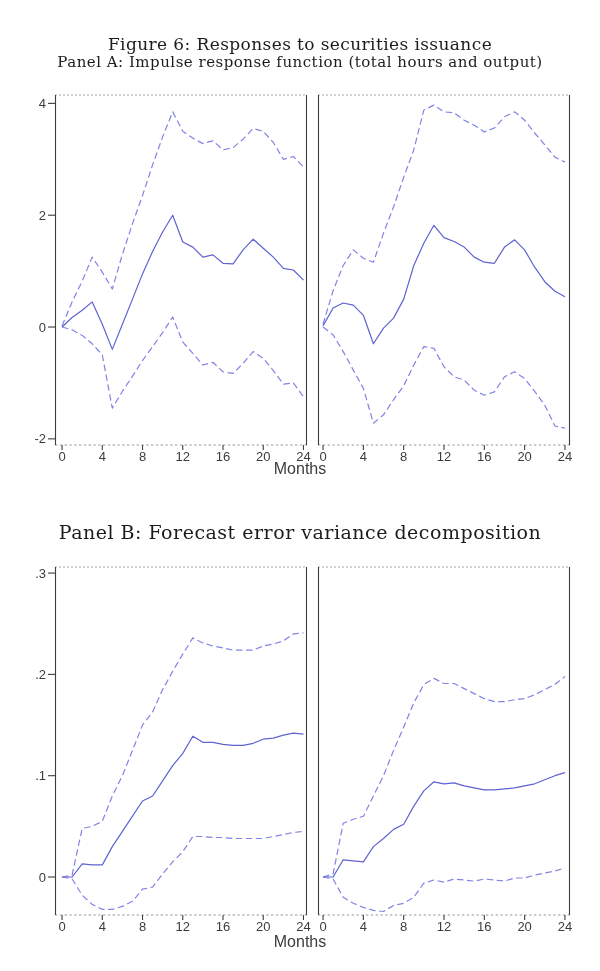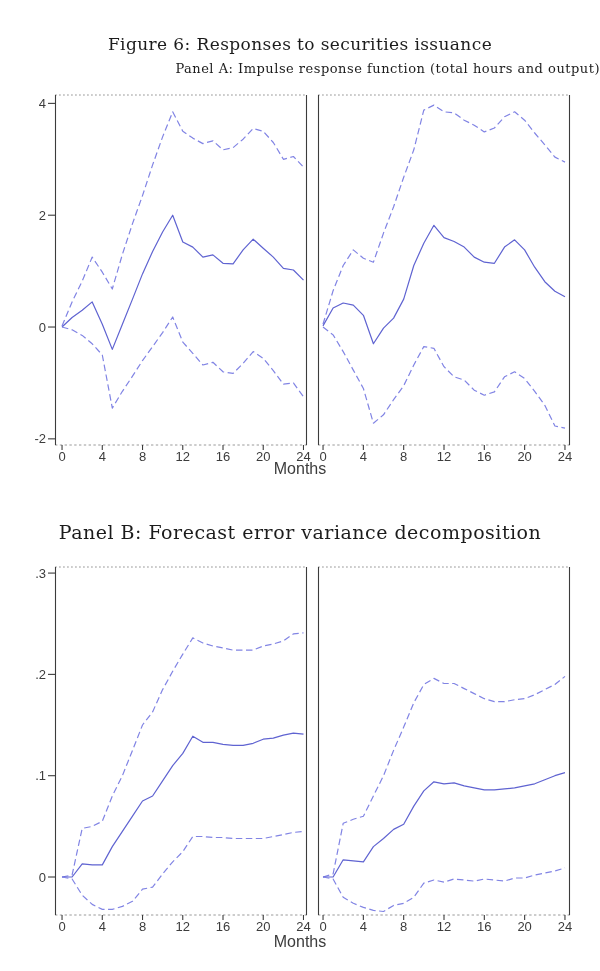--- a/index.html
+++ b/index.html
@@ -14,21 +14,21 @@
   .serif-title {
     position: absolute;
     left: 0;
     width: 600px;
     text-align: center;
     font-family: "DejaVu Serif", "Liberation Serif", serif;
     color: #1c1c1c;
     white-space: nowrap;
   }
   .fig-title   { top: 10px;  font-size: 17px; letter-spacing: 0.4px; margin-top: 24px; }
-  .panel-a-title { top: 61px;  font-size: 13px; letter-spacing: 0.5px; text-align: right; }
+  .panel-a-title { top: 53px;  font-size: 15px; letter-spacing: 0.5px; }
   .panel-b-title { top: 521px; font-size: 19px; letter-spacing: 0.5px; }
   .xlabel {
     position: absolute;
     left: 0;
     width: 600px;
     text-align: center;
     font-size: 16px;
     color: #3c3c3c;
   }
   .xlabel-a { top: 460px; }

